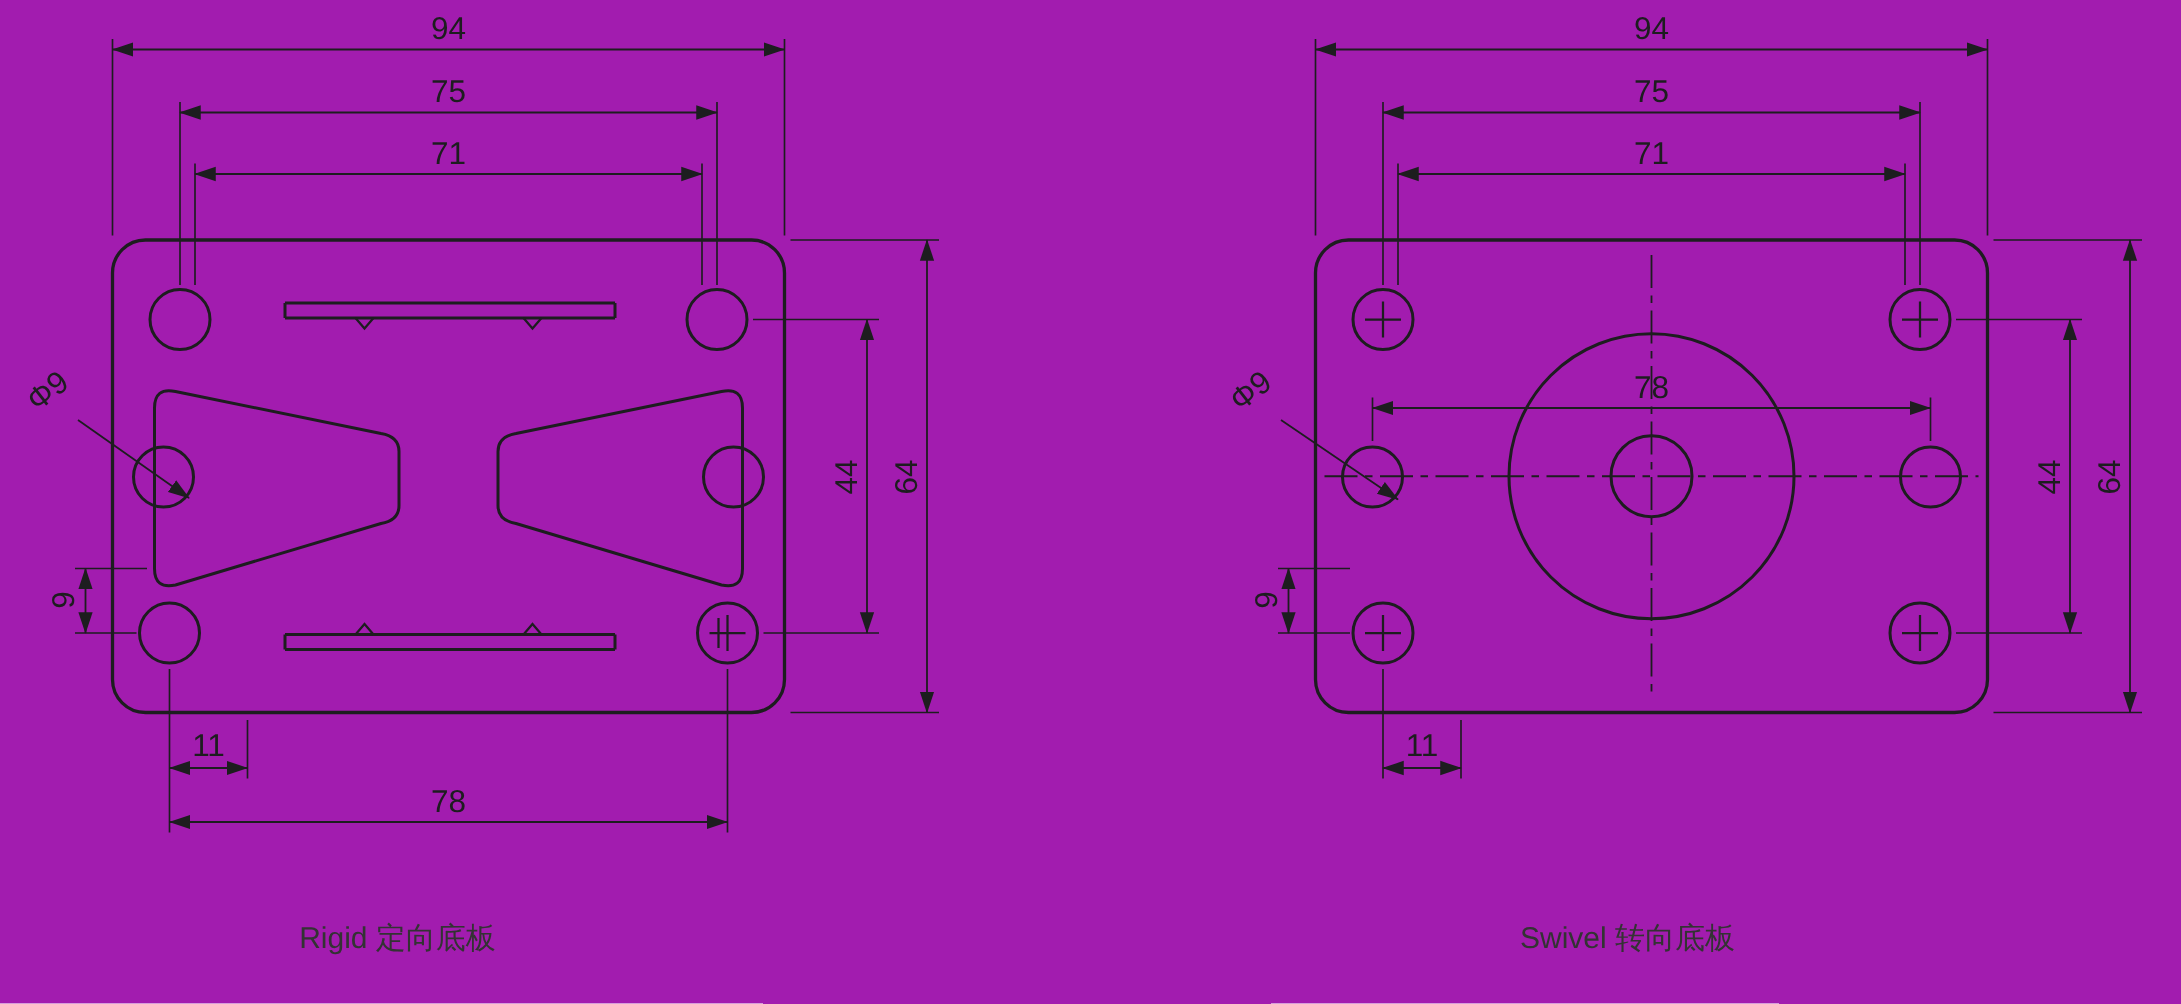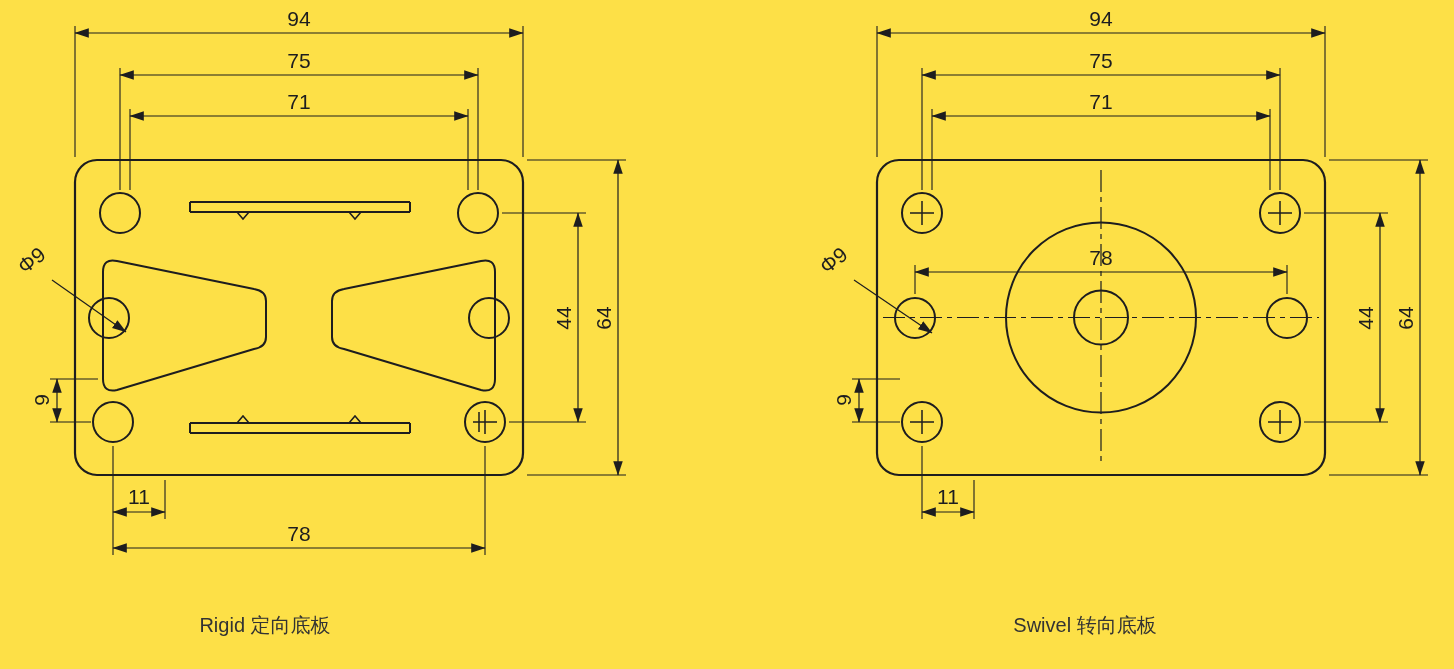--- a/index.html
+++ b/index.html
@@ -1,16 +1,16 @@
 <!DOCTYPE html>
 <html><head>
 <meta charset="utf-8">
 <style>
   html,body{margin:0;padding:0;background:#ffffff;}
-  .canvas-wrap{position:relative;width:1454px;height:669px;background:#fde047;overflow:hidden;
+  .canvas-wrap{position:relative;width:1454px;height:669px;background:#a21caf;overflow:hidden;
     font-family:"Liberation Sans",sans-serif;}
   svg text{font-family:"Liberation Sans",sans-serif;fill:#1d1d1f;}
   text.dim{font-size:21px;}
   text.caption{font-size:20px;fill:#333333;}
   .outline{fill:none;stroke:#1d1d1f;stroke-width:2.2;stroke-linejoin:round;}
   .feature{fill:none;stroke:#1d1d1f;stroke-width:2;stroke-linejoin:round;}
   .thin{fill:none;stroke:#1d1d1f;stroke-width:1.5;}
   .dimline{fill:none;stroke:#1d1d1f;stroke-width:1.2;}
   .extline{fill:none;stroke:#1d1d1f;stroke-width:1.1;}
   .centerline{fill:none;stroke:#1d1d1f;stroke-width:1.2;stroke-dasharray:22 5 5 5;}

